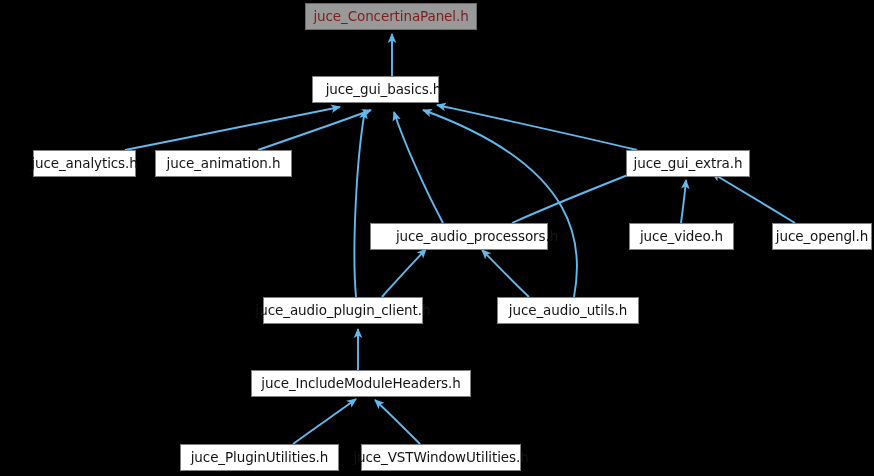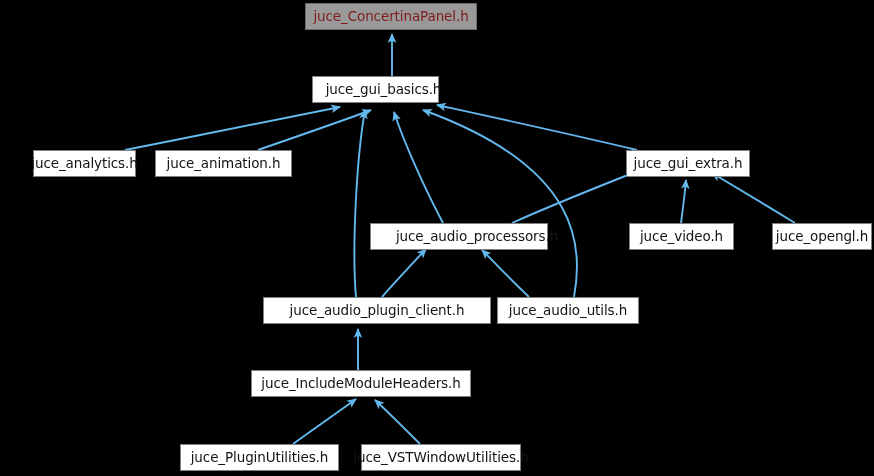--- a/index.html
+++ b/index.html
@@ -92,21 +92,21 @@
       </div>
       <div class="node" style="left: 370px; top: 223px; width: 178px; padding-left: 44px;">
         <span class="node-label">juce_audio_processors.h</span>
       </div>
       <div class="node" style="left: 629px; top: 223px; width: 105px;">
         <span class="node-label">juce_video.h</span>
       </div>
       <div class="node" style="left: 760px; top: 223px; width: 100px; margin-left: 12px;">
         <span class="node-label">juce_opengl.h</span>
       </div>
-      <div class="node" style="left: 263px; top: 297px; width: 228px;">
+      <div class="node" style="left: 263px; top: 297px; width: 160px;">
         <span class="node-label">juce_audio_plugin_client.h</span>
       </div>
       <div class="node" style="left: 497px; top: 297px; width: 142px;">
         <span class="node-label">juce_audio_utils.h</span>
       </div>
       <div class="node" style="left: 251px; top: 370px; width: 220px;">
         <span class="node-label">juce_IncludeModuleHeaders.h</span>
       </div>
       <div class="node" style="left: 180px; top: 444px; width: 159px;">
         <span class="node-label">juce_PluginUtilities.h</span>

